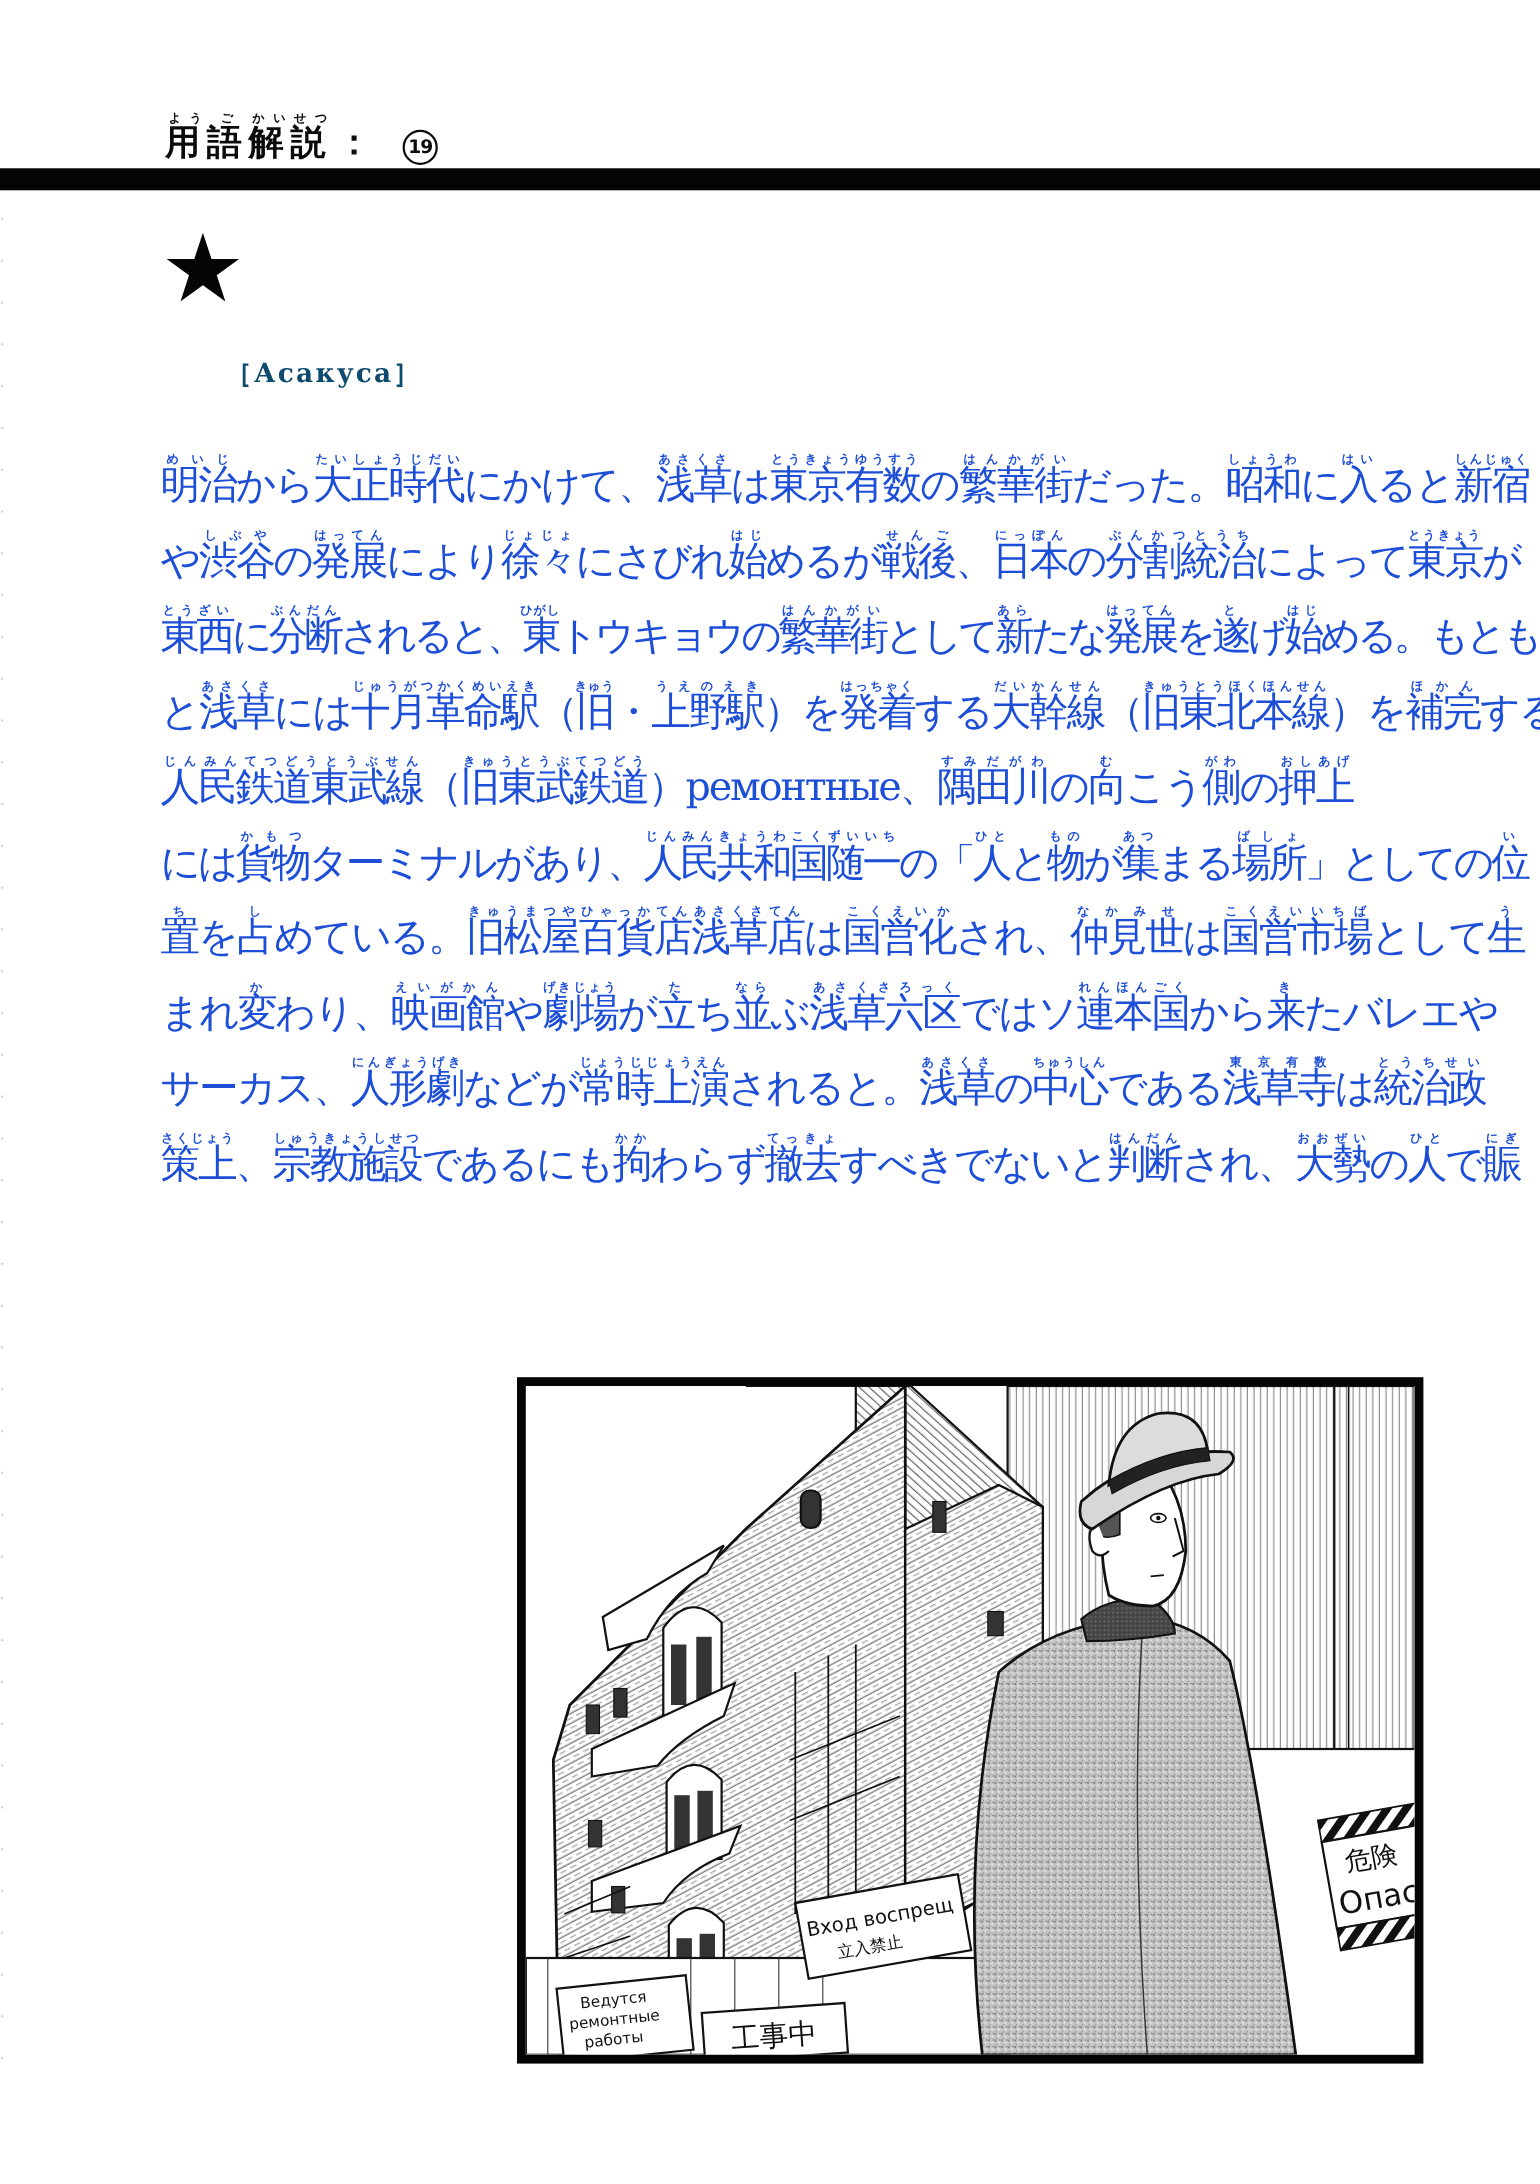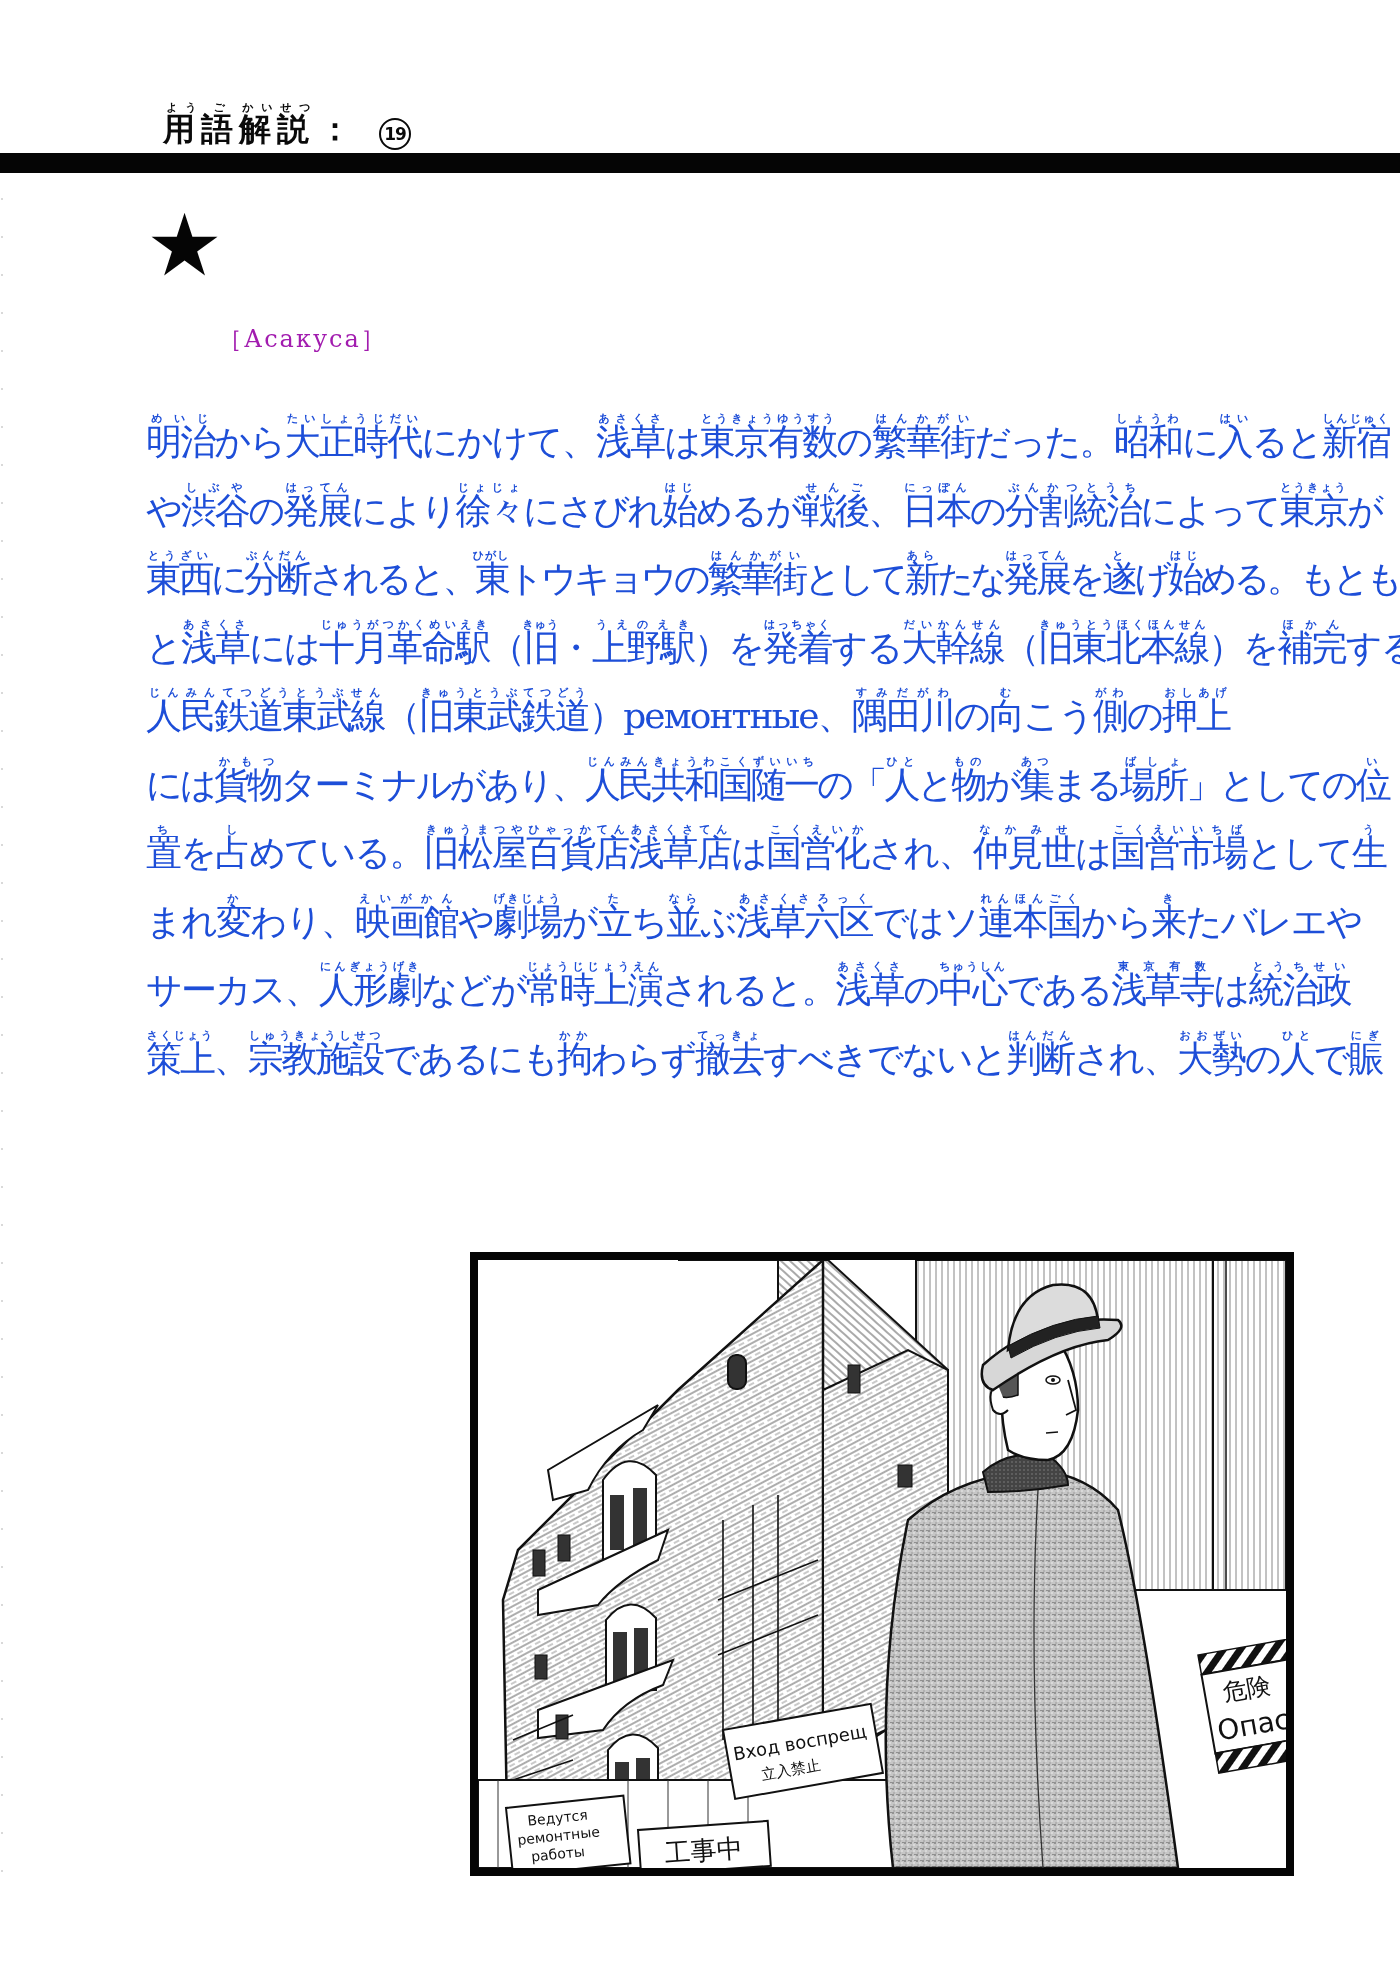--- a/index.html
+++ b/index.html
@@ -8,21 +8,21 @@
       height: 1985px;
       background: #ffffff;
       position: relative;
       overflow: hidden;
       color: #111111;
       font-family: "DejaVu Serif", "Liberation Serif", serif;
     }
     
     .header {
       position: absolute;
-      left: 163px;
+      left: 150px;
       top: 92px;
       height: 60px;
       display: flex;
       align-items: flex-end;
       font-family: "DejaVu Sans", "Liberation Sans", sans-serif;
       font-weight: bold;
       font-size: 32px;
       letter-spacing: 6px;
       color: #0a0a0a;
     }
@@ -76,27 +76,27 @@
       color: #050505;
       letter-spacing: 2px;
     }
     .entry-title rt {
       font-size: 15px;
       letter-spacing: 12px;
       font-weight: bold;
     }
     .entry-reading {
       position: absolute;
-      left: 218px;
+      left: 205px;
       top: 323px;
       font-family: "DejaVu Serif", serif;
-      font-weight: normal;
+      font-weight: bold;
       font-size: 24px;
       letter-spacing: 2px;
-      color: #a21caf;
+      color: #0c4a6e;
     }
     
     .body-text {
       position: absolute;
       left: 146px;
       top: 408px;
       width: 1150px;
       font-family: "DejaVu Serif", "Liberation Serif", serif;
       font-size: 36px;
       line-height: 68.5px;

